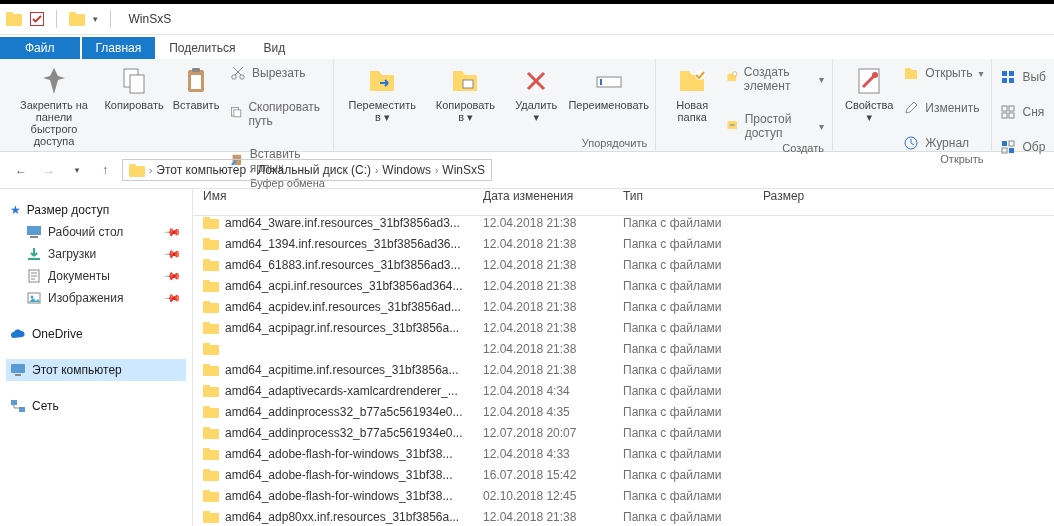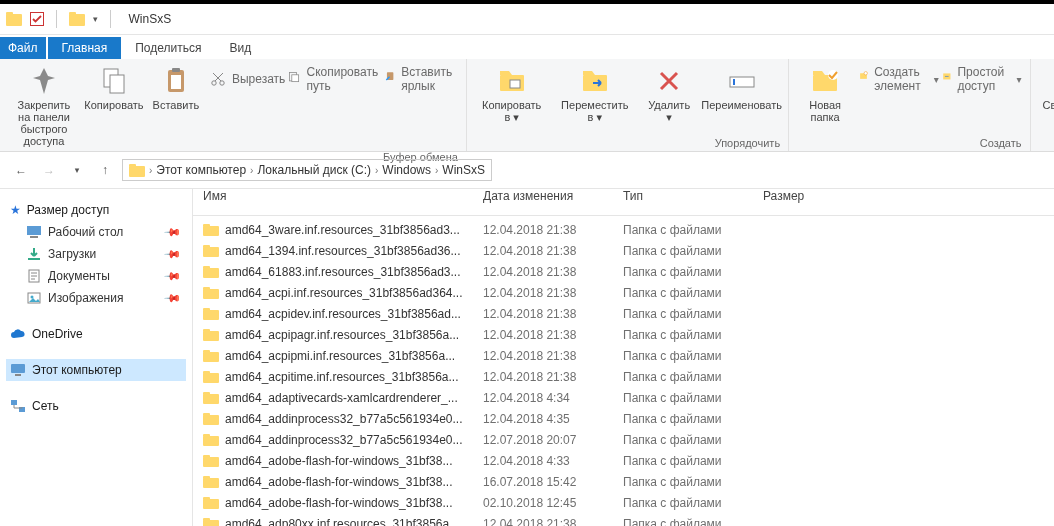--- a/index.html
+++ b/index.html
@@ -4,29 +4,29 @@
 <style>
   html,body{margin:0;padding:0;font-family:"Segoe UI",Arial,sans-serif;font-size:12px;color:#000;background:#fff;width:1054px;height:526px;overflow:hidden}
   .titlebar{height:30px;background:#fff;border-bottom:1px solid #e5e5e5;display:flex;align-items:center;padding-left:6px;position:relative}
   .titlebar .qat{display:flex;align-items:center;gap:8px;margin-right:8px}
   .titlebar .app-icon{width:16px;height:16px}
   .titlebar .sep{width:1px;height:18px;background:#ccc;margin:0 4px}
   .titlebar .title{margin-left:6px;color:#333}
   .tabs{height:24px;display:flex;align-items:flex-end;background:#fff}
   .tab{padding:4px 14px;color:#444;cursor:default}
   .tab.active{background:#1979ca;color:#fff}
-  .tab.file{background:#1979ca;color:#fff;margin-right:2px;padding:4px 8px}
+  .tab.file{background:#1979ca;color:#fff;margin-right:2px;padding:4px 25px}
   .ribbon{height:92px;background:#f5f6f7;border-bottom:1px solid #dcdcdc;display:flex}
   .group{border-right:1px solid #e1e1e1;padding:4px 8px 2px;display:flex;flex-direction:column;justify-content:space-between}
   .group-label{text-align:right;color:#666;font-size:11px;padding-top:2px}
   .grp-row{display:flex;align-items:flex-start;gap:6px}
   .big-btn{display:flex;flex-direction:column;align-items:center;gap:2px;padding:2px 4px;min-width:48px;text-align:center;color:#444}
   .big-btn .ic{width:32px;height:32px}
   .big-btn .lbl{font-size:11px;line-height:12px}
-  .mini-list{display:flex;flex-direction:row;gap:3px;padding-top:2px}
+  .mini-list{display:flex;flex-direction:column;gap:19px;padding-top:2px}
   .mini{display:flex;align-items:center;gap:6px;color:#6a6a6a;font-size:12px}
   .mini .ic{width:16px;height:16px}
   .breadcrumbs{height:36px;display:flex;align-items:center;gap:6px;padding:0 10px;border-bottom:1px solid #e5e5e5}
   .nav-btn{width:22px;height:22px;display:flex;align-items:center;justify-content:center;color:#555}
   .bc{display:flex;align-items:center;gap:4px;border:1px solid #ccc;padding:2px 6px;flex:0 0 auto}
   .bc .seg{display:flex;align-items:center;gap:4px;color:#333}
   .chev{color:#777;font-size:10px}
   .body{display:flex;height:calc(526px - 30px - 24px - 92px - 36px)}
   .side{width:180px;border-right:1px solid #e5e5e5;padding:10px 6px 0;overflow:hidden}
   .side-group{margin-bottom:14px}
@@ -34,21 +34,21 @@
   .side-item{display:flex;align-items:center;gap:6px;padding:3px 4px 3px 20px;color:#333;position:relative}
   .pin{position:absolute;right:6px;color:#8a8a8a;font-size:11px;transform:rotate(45deg)}
   .list{flex:1;overflow:hidden}
   .cols{display:flex;height:26px;align-items:flex-start;border-bottom:1px solid #e5e5e5;color:#444}
   .col{padding:0 10px}
   .c-name{width:260px}
   .c-date{width:120px}
   .c-type{width:120px}
   .c-size{width:80px}
   .rows{overflow:hidden}
-  .row{display:flex;align-items:flex-end;height:21px}
+  .row{display:flex;align-items:flex-start;height:21px}
   .cell{padding:0 10px;white-space:nowrap;overflow:hidden;text-overflow:ellipsis;color:#333}
   .cell.dim{color:#6f6f6f}
   .fname{display:flex;align-items:center;gap:6px}
   .folder-ic{width:16px;height:14px}
   
   svg{display:block}
   .blackbar{height:4px;background:#000}
 </style>
 </head>
 <body>
@@ -155,34 +155,34 @@
     <div class="group-label">Буфер обмена</div>
   </div>
 
   <div class="group">
     <div class="grp-row">
       <div class="big-btn">
         <span class="ic">
             <svg viewBox="0 0 32 32">
               <rect x="4" y="10" width="24" height="16" rx="1" fill="#ffd86b"></rect>
               <path d="M4 6h9l3 4H4z" fill="#ffd86b"></path>
-              <rect x="14" y="15" width="10" height="8" fill="#fff" stroke="#888"></rect>
-            </svg>
-          </span>
-        <span class="lbl"><span>Копировать в</span> ▾</span>
+              <path d="M14 18h8m0 0l-3-3m3 3l-3 3" stroke="#2a74da" stroke-width="2" fill="none"></path>
+            </svg>
+          </span>
+        <span class="lbl"><span>Переместить в</span> ▾</span>
       </div>
       <div class="big-btn">
         <span class="ic">
             <svg viewBox="0 0 32 32">
               <rect x="4" y="10" width="24" height="16" rx="1" fill="#ffd86b"></rect>
               <path d="M4 6h9l3 4H4z" fill="#ffd86b"></path>
-              <path d="M14 18h8m0 0l-3-3m3 3l-3 3" stroke="#2a74da" stroke-width="2" fill="none"></path>
-            </svg>
-          </span>
-        <span class="lbl"><span>Переместить в</span> ▾</span>
+              <rect x="14" y="15" width="10" height="8" fill="#fff" stroke="#888"></rect>
+            </svg>
+          </span>
+        <span class="lbl"><span>Копировать в</span> ▾</span>
       </div>
       <div class="big-btn">
         <span class="ic">
             <svg viewBox="0 0 32 32">
               <path d="M8 8l16 16M24 8L8 24" stroke="#d9534f" stroke-width="3"></path>
             </svg>
           </span>
         <span class="lbl"><span>Удалить</span> ▾</span>
       </div>
       <div class="big-btn">
@@ -547,21 +547,20 @@
         </div>
         <div class="row">
           <div class="cell c-name">
             <span class="fname">
               <span class="folder-ic">
                 <svg viewBox="0 0 16 14">
                   <rect width="16" height="10" y="3" rx="1" fill="#ffd86b"></rect>
                   <rect width="7" height="3" y="1" rx="1" fill="#ffd86b"></rect>
                 </svg>
               </span>
-              <span>amd64_acpipmi.inf.resources_31bf3856a...</span>
             </span>
           </div>
           <div class="cell c-date dim">12.04.2018 21:38</div>
           <div class="cell c-type dim">Папка с файлами</div>
           <div class="cell c-size dim"></div>
         </div>
         <div class="row">
           <div class="cell c-name">
             <span class="fname">
               <span class="folder-ic">

